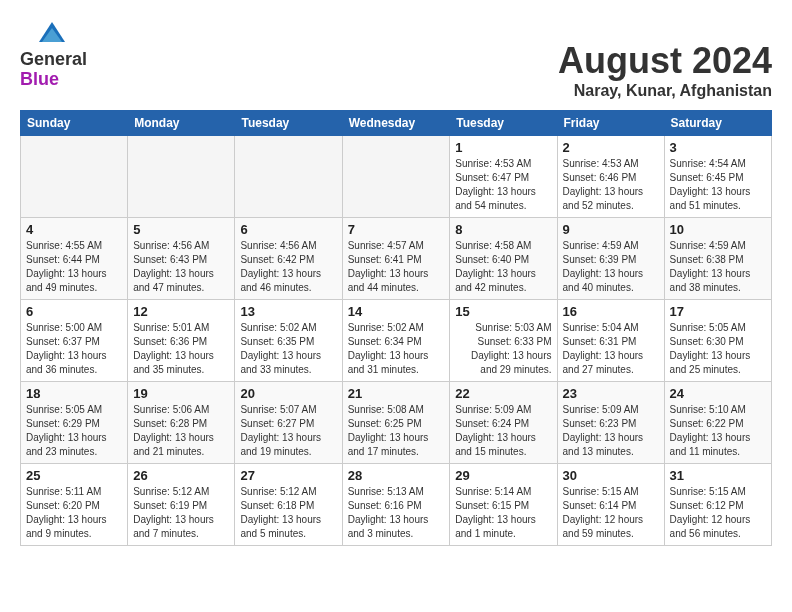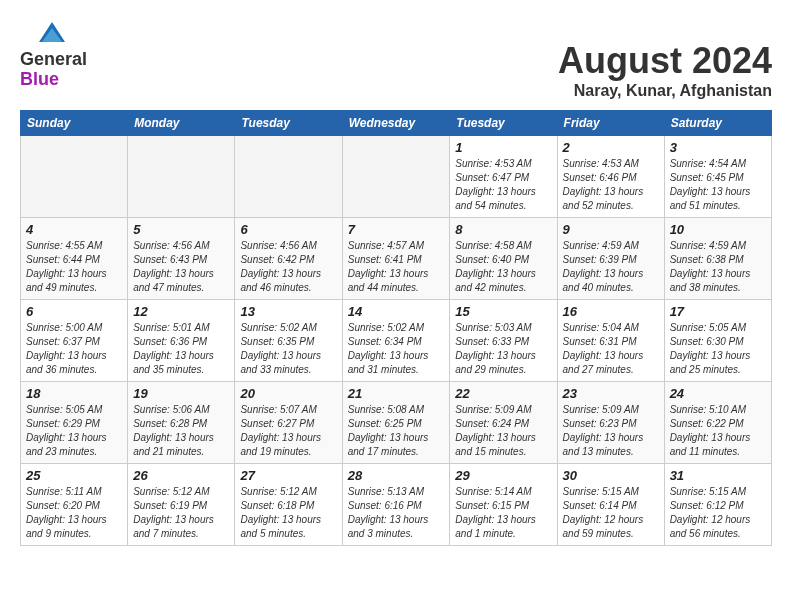--- a/index.html
+++ b/index.html
@@ -52,21 +52,20 @@
     }
     .location {
       font-size: 16px;
       color: #333;
       font-weight: bold;
     }
     table {
       width: 100%;
       border-collapse: collapse;
       font-size: 11px;
-      font-style: italic;
     }
     th {
       background-color: #2563ab;
       color: #fff;
       padding: 5px 6px;
       text-align: left;
       font-size: 12px;
       font-weight: bold;
       border: 1px solid #2563ab;
     }
@@ -231,21 +230,21 @@
         </td>
         <td>
           <div class="day-num">14</div>
           <div class="day-info" style="white-space: pre-line;">Sunrise: 5:02 AM
 Sunset: 6:34 PM
 Daylight: 13 hours
 and 31 minutes.</div>
         </td>
         <td>
           <div class="day-num">15</div>
-          <div class="day-info" style="white-space: pre-line;">Sunrise: 5:03 AM
+          <div class="day-info" style="white-space: pre-line; text-align: right;">Sunrise: 5:03 AM
 Sunset: 6:33 PM
 Daylight: 13 hours
 and 29 minutes.</div>
         </td>
         <td>
           <div class="day-num">16</div>
           <div class="day-info" style="white-space: pre-line;">Sunrise: 5:04 AM
 Sunset: 6:31 PM
 Daylight: 13 hours
 and 27 minutes.</div>

